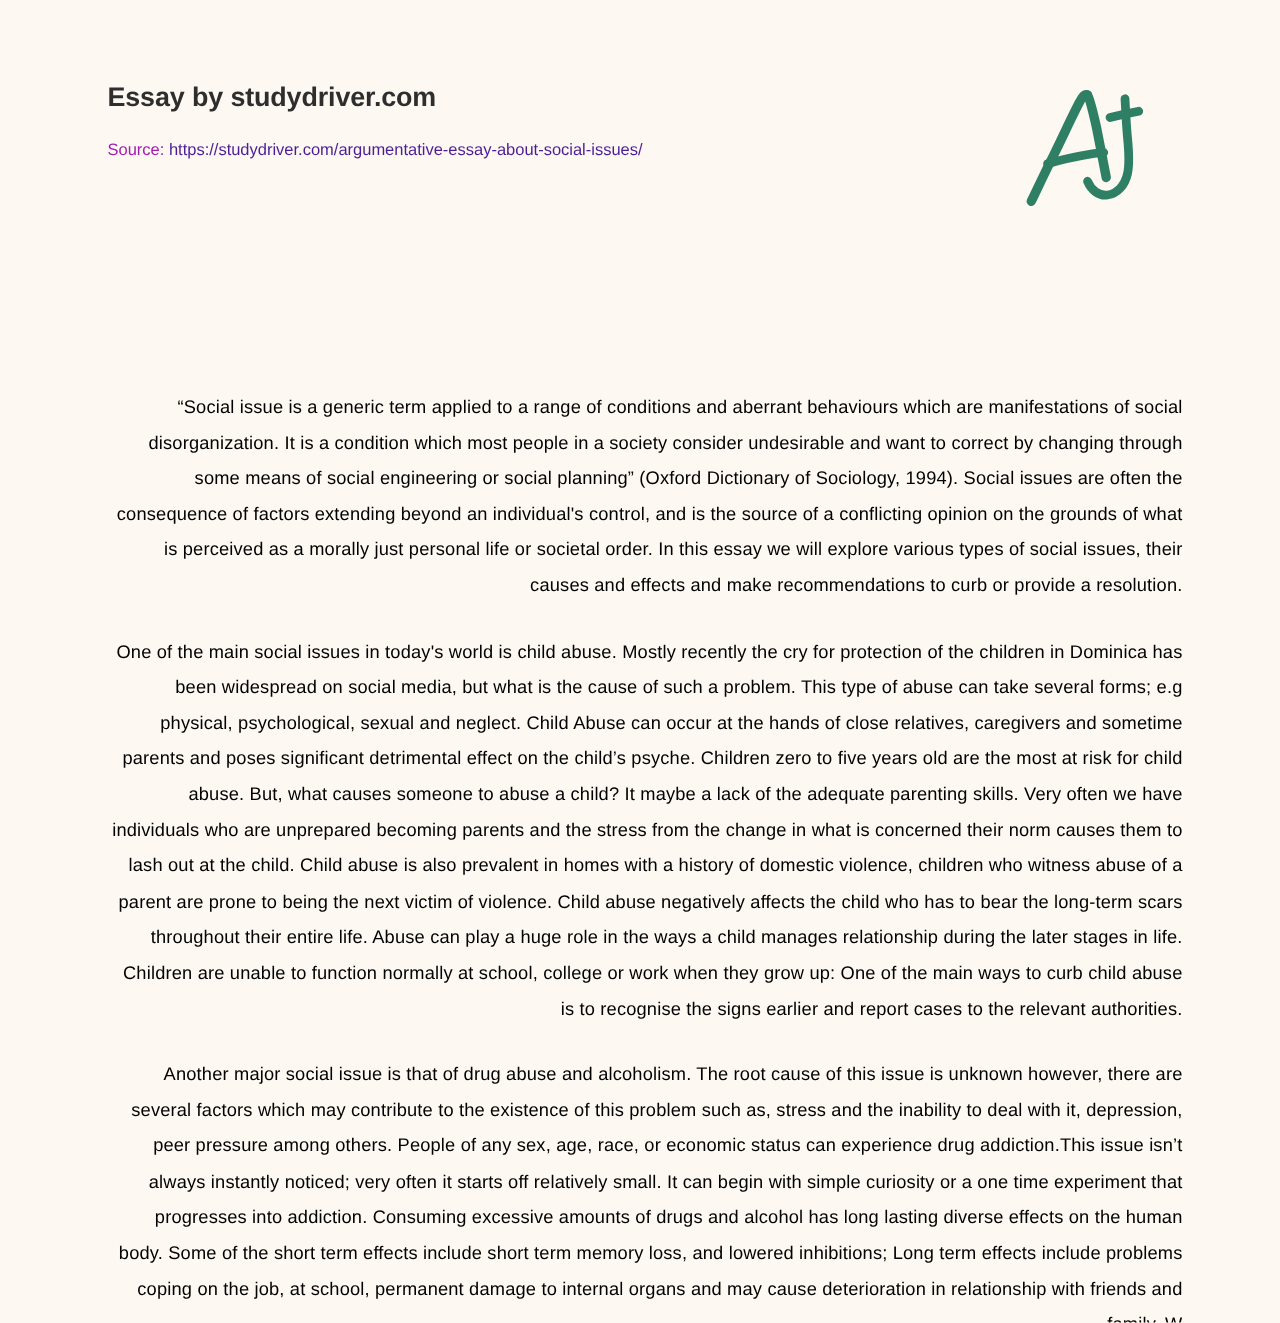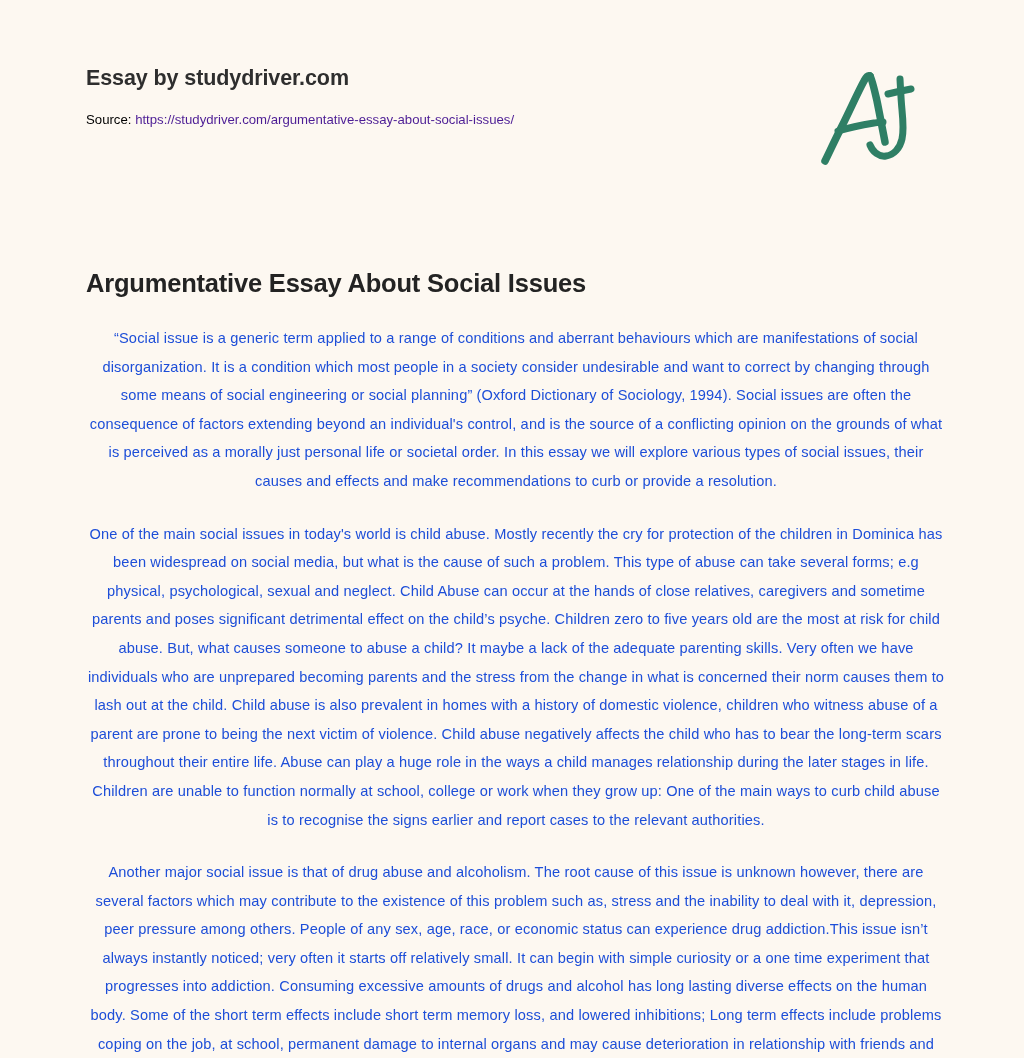--- a/index.html
+++ b/index.html
@@ -50,21 +50,21 @@
 
   .source-line {
     margin-top: 19px;
     font-size: 13.2px;
     color: #8d8d8d;
     line-height: 1.3;
     white-space: nowrap;
   }
 
   .source-label {
-    color: #000000;
+    color: #a21caf;
     margin-top: 40px;
   }
 
   .source-url {
     color: #4c1d95;
     text-decoration: none;
   }
 
   
   .logo {
@@ -95,25 +95,25 @@
 
   
   .body-copy {
     position: absolute;
     left: 86px;
     top: 312px;
     width: 860px;
   }
 
   .body-copy p {
-    margin: 12px 0 24px 0;
+    margin: 0 0 24px 0;
     font-size: 14.6px;
     line-height: 28.6px;
-    color: #1d4ed8;
-    text-align: center;
+    color: #000000;
+    text-align: right;
     letter-spacing: 0.01em;
   }
 
   .body-copy p:last-child {
     margin-bottom: 0;
   }
 </style>
 </head>
 <body>
 
@@ -139,21 +139,20 @@
 
         <path d="M76 32 C82 30.5 91 28.5 99 27" stroke-width="7"></path>
 
         <path d="M88 17 C88.5 26 89 38 90 48 C91 58 92 68 90 77
                  C88 86 82 93 74 94 C67 95 61 90 58 83" stroke-width="7"></path>
       </svg>
     </div>
 
   </div>
 
-  <h1 class="title">Argumentative Essay About Social Issues</h1>
 
   <div class="body-copy">
     <p>“Social issue is a generic term applied to a range of conditions and aberrant behaviours which are manifestations of social disorganization. It is a condition which most people in a society consider undesirable and want to correct by changing through some means of social engineering or social planning” (Oxford Dictionary of Sociology, 1994). Social issues are often the consequence of factors extending beyond an individual's control, and is the source of a conflicting opinion on the grounds of what is perceived as a morally just personal life or societal order. In this essay we will explore various types of social issues, their causes and effects and make recommendations to curb or provide a resolution.</p>
     <p>One of the main social issues in today's world is child abuse. Mostly recently the cry for protection of the children in Dominica has been widespread on social media, but what is the cause of such a problem. This type of abuse can take several forms; e.g physical, psychological, sexual and neglect. Child Abuse can occur at the hands of close relatives, caregivers and sometime parents and poses significant detrimental effect on the child’s psyche. Children zero to five years old are the most at risk for child abuse. But, what causes someone to abuse a child? It maybe a lack of the adequate parenting skills. Very often we have individuals who are unprepared becoming parents and the stress from the change in what is concerned their norm causes them to lash out at the child. Child abuse is also prevalent in homes with a history of domestic violence, children who witness abuse of a parent are prone to being the next victim of violence. Child abuse negatively affects the child who has to bear the long-term scars throughout their entire life. Abuse can play a huge role in the ways a child manages relationship during the later stages in life. Children are unable to function normally at school, college or work when they grow up: One of the main ways to curb child abuse is to recognise the signs earlier and report cases to the relevant authorities.</p>
     <p>Another major social issue is that of drug abuse and alcoholism. The root cause of this issue is unknown however, there are several factors which may contribute to the existence of this problem such as, stress and the inability to deal with it, depression, peer pressure among others. People of any sex, age, race, or economic status can experience drug addiction.This issue isn’t always instantly noticed; very often it starts off relatively small. It can begin with simple curiosity or a one time experiment that progresses into addiction. Consuming excessive amounts of drugs and alcohol has long lasting diverse effects on the human body. Some of the short term effects include short term memory loss, and lowered inhibitions; Long term effects include problems coping on the job, at school, permanent damage to internal organs and may cause deterioration in relationship with friends and family. W</p>
   </div>
 
 </div>
 
 </body></html>

